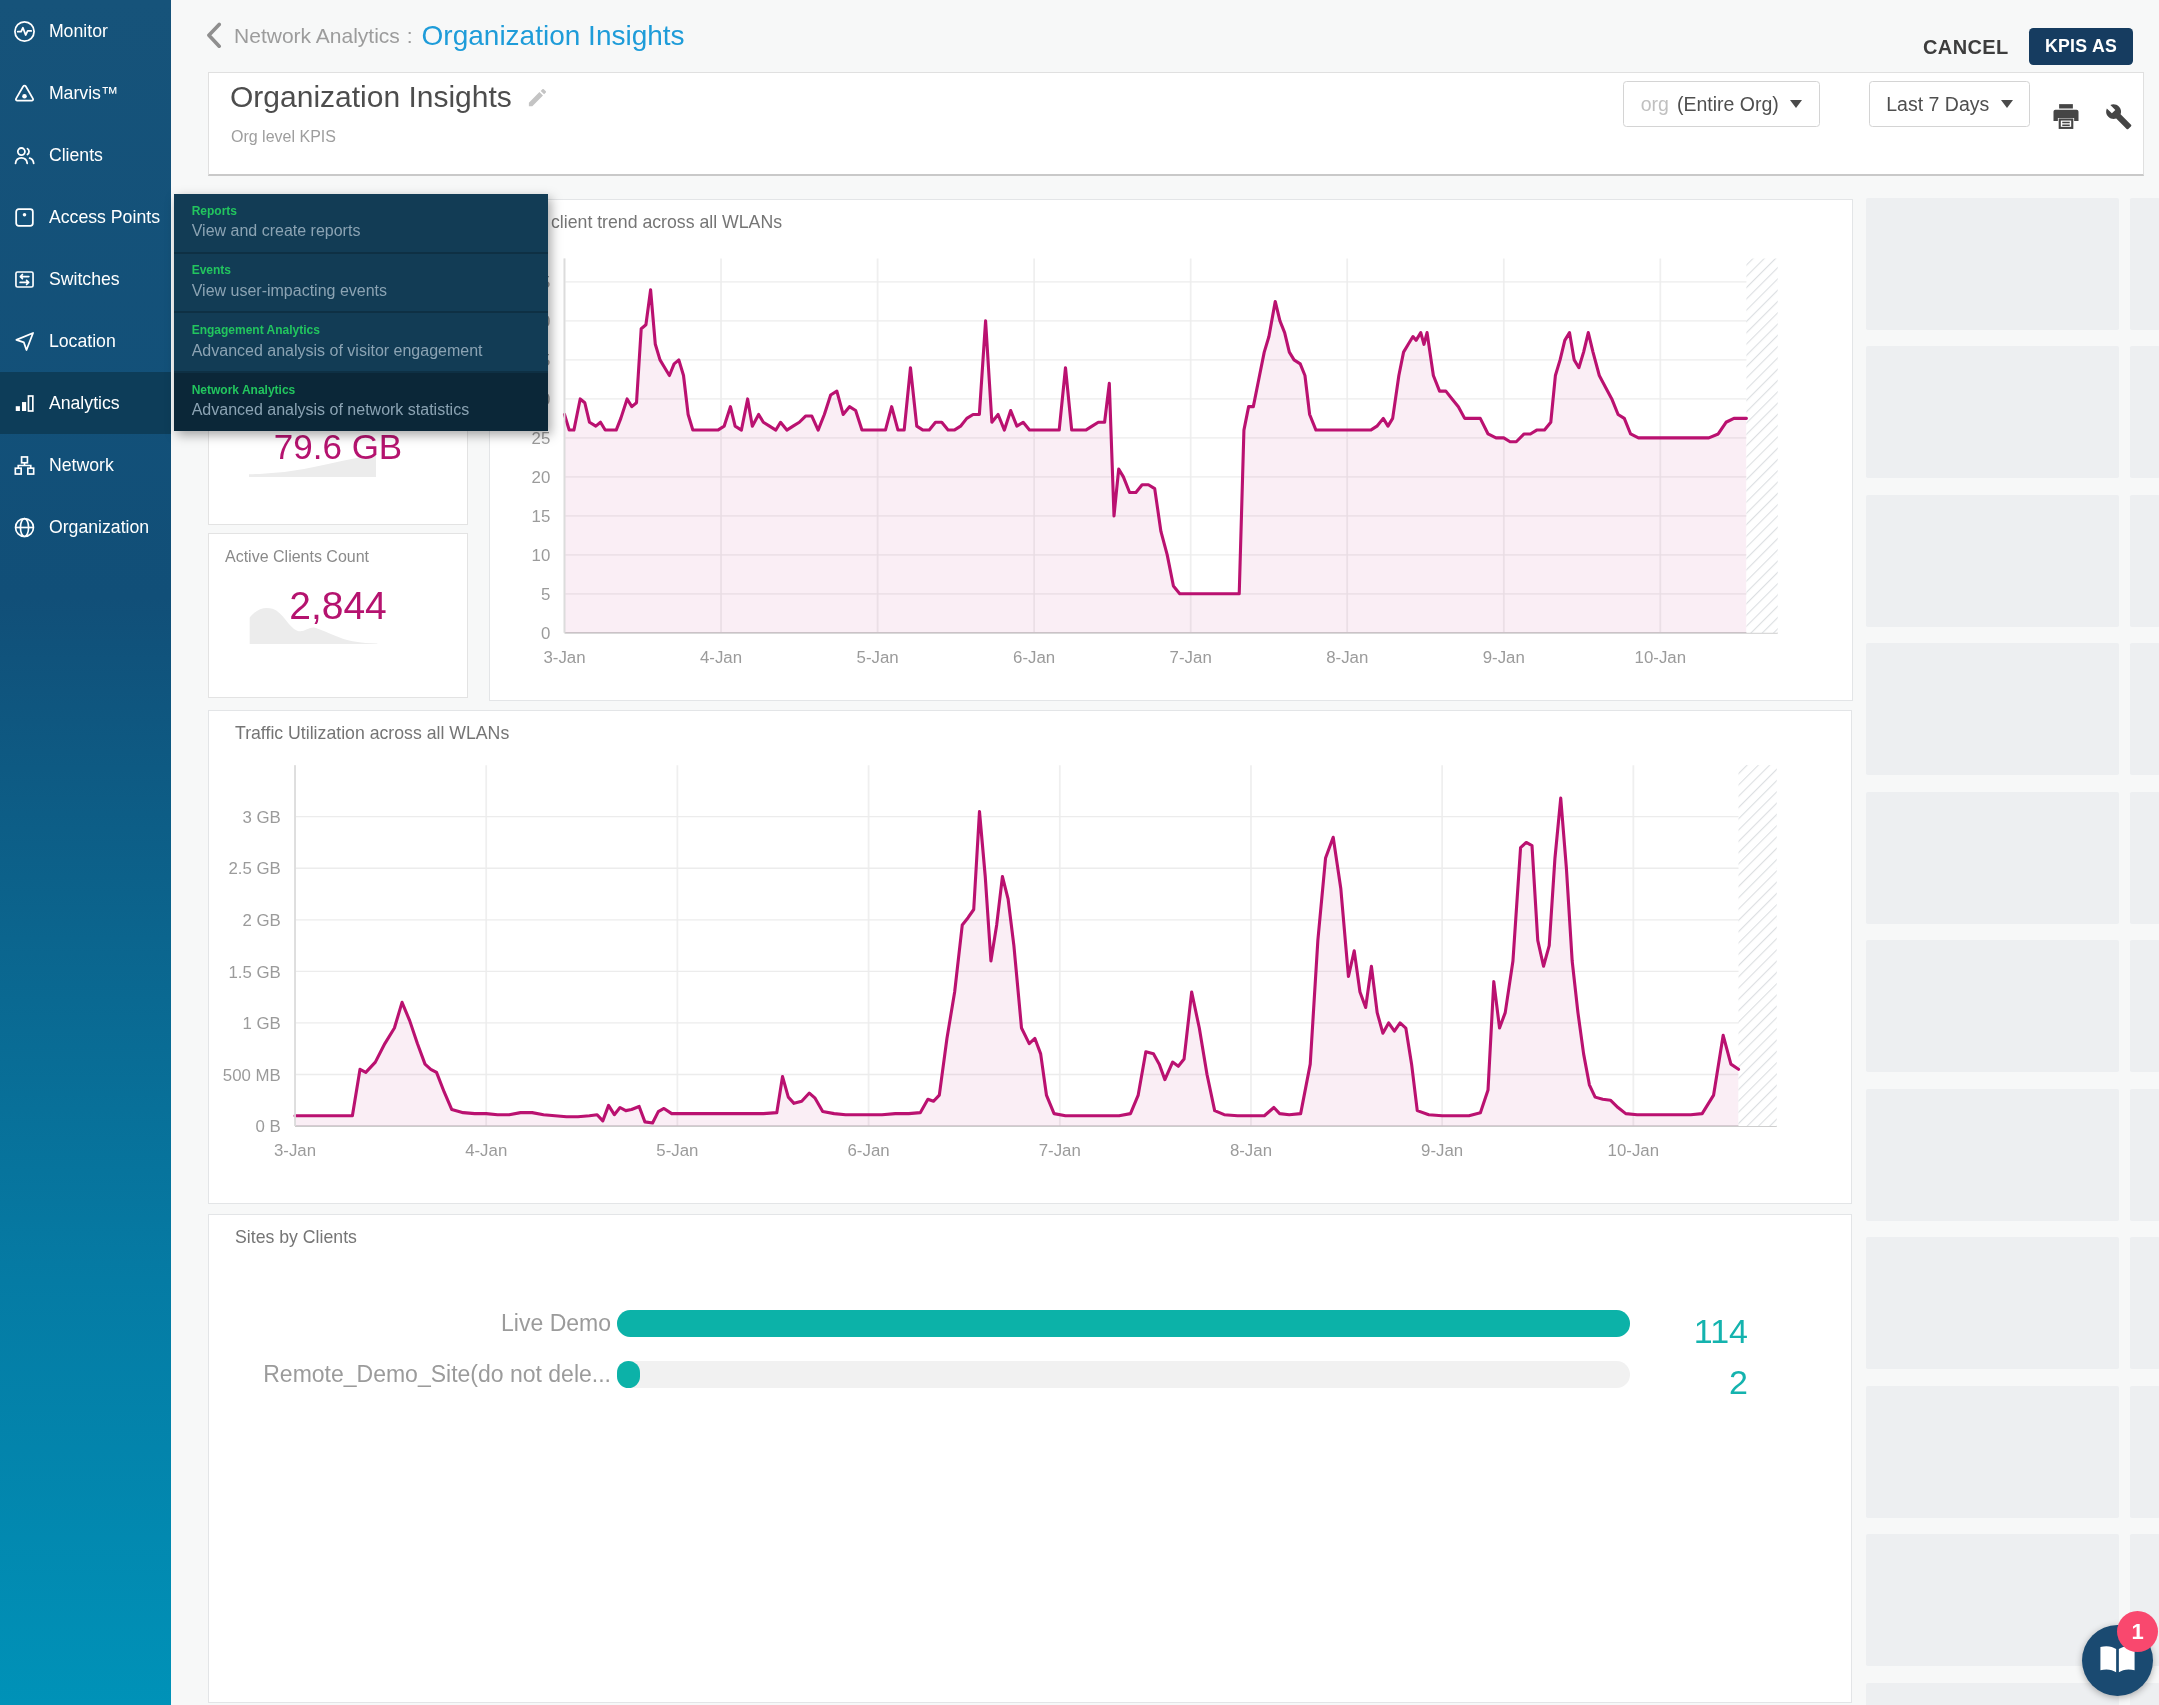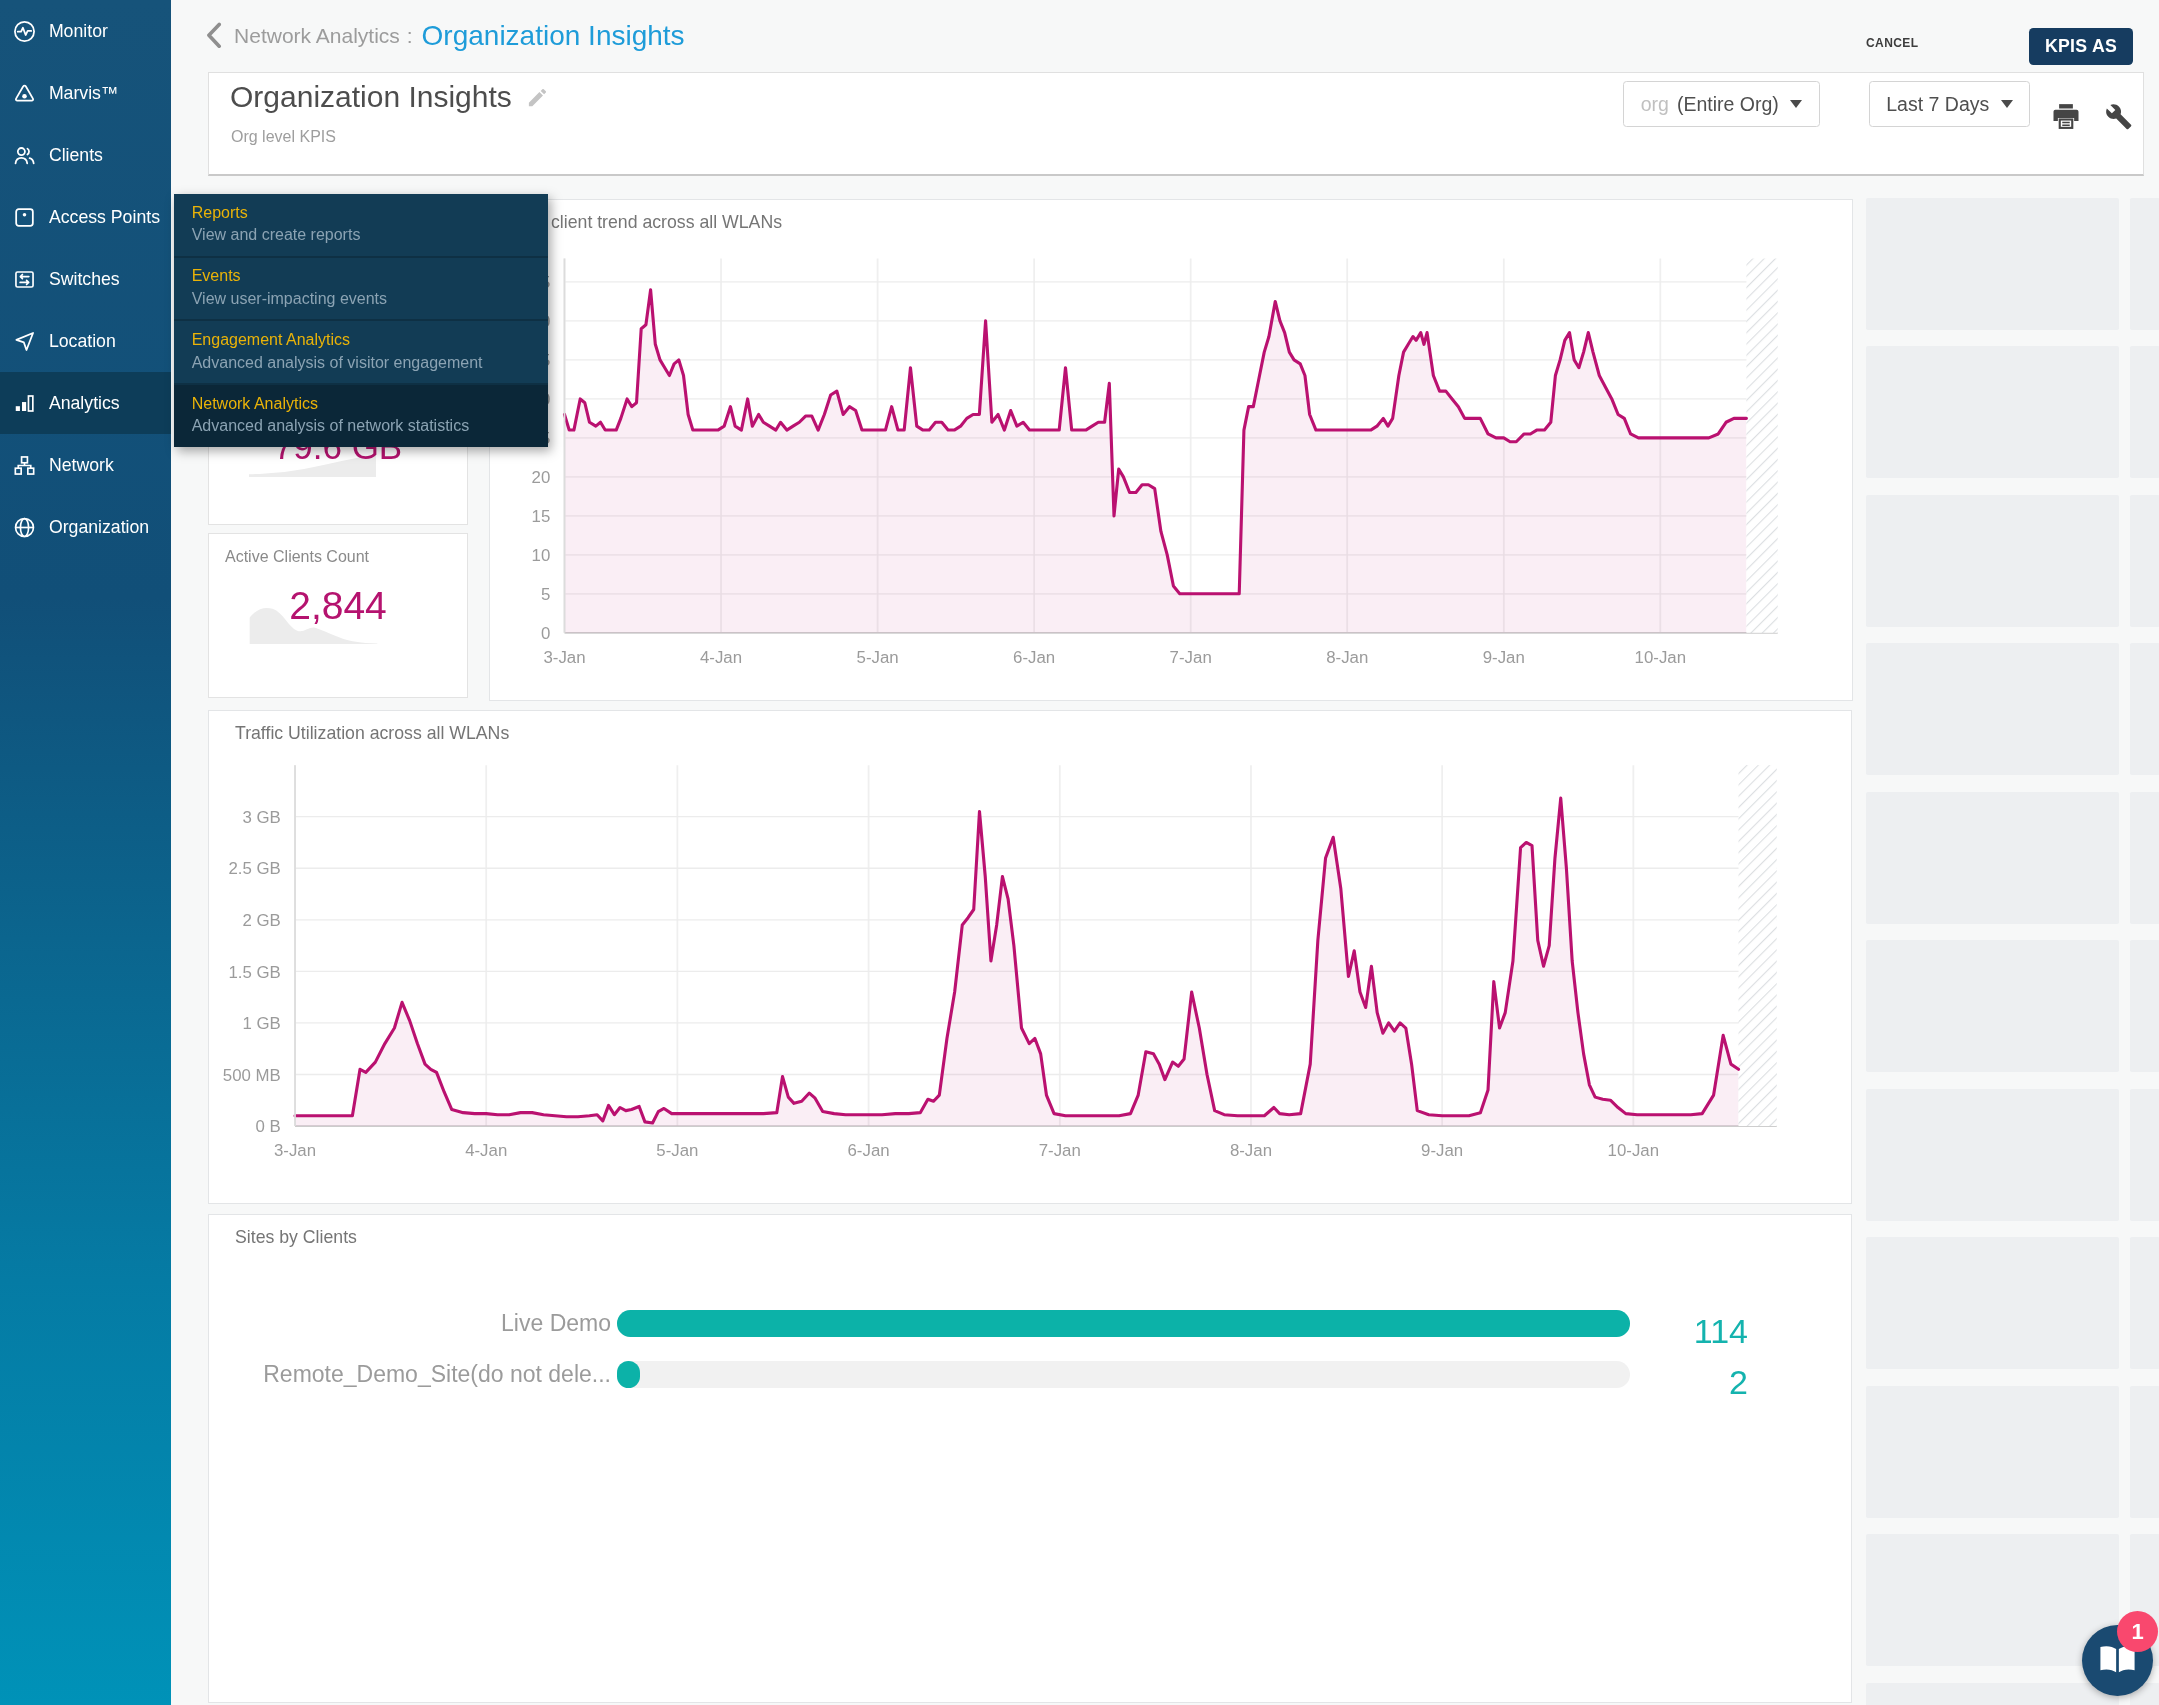--- a/index.html
+++ b/index.html
@@ -16,31 +16,31 @@
   .side-item.selected{background:#0d3d59}
   .side-icon{width:25px;height:25px;flex:0 0 25px;display:flex;align-items:center;justify-content:center}
   .side-icon svg{width:25px;height:25px}
 
   
   .flyout{position:absolute;left:174px;top:194px;width:374px;background:#123c55;
           box-shadow:2.7px 4.4px 10.6px rgba(0,0,0,.35);z-index:60}
   .fly-item{padding:9.8px 17.7px 11.5px;cursor:pointer;border-top:2.7px solid #0e3044}
   .fly-item:first-child{border-top:none}
   .fly-item.selected{background:#0b2738}
-  .fly-title{color:#eab308;font-size:16px;font-weight:400;margin-bottom:4.4px}
+  .fly-title{color:#22c55e;font-size:12px;font-weight:700;margin-bottom:4.4px}
   .fly-sub{color:#8ba3b3;font-size:16px}
 
   
   .breadcrumb{position:absolute;left:204px;top:0;height:71px;display:flex;align-items:center;z-index:5}
   .back{margin-right:10.6px;display:flex;align-items:center;cursor:pointer}
   .crumb-section{font-size:21px;color:#9c9c9c;margin-right:7px;cursor:pointer}
   .crumb-sep{font-size:21px;color:#9c9c9c;margin-right:8.9px}
   .crumb-current{font-size:28px;color:#1e9cd9}
-  .btn-cancel{position:absolute;left:1860px;top:35px;background:none;border:none;cursor:pointer;
-              font-family:inherit;font-size:12px;font-weight:700;color:#3d3d3d;letter-spacing:0.4px}
+  .btn-cancel{position:absolute;left:1917px;top:35px;background:none;border:none;cursor:pointer;
+              font-family:inherit;font-size:20px;font-weight:700;color:#3d3d3d;letter-spacing:0.4px}
   .btn-save{position:absolute;left:2029px;top:28px;width:104px;height:37px;background:#163c60;color:#fff;
             border:none;border-radius:4.4px;font-family:inherit;font-size:17.7px;font-weight:700;
             letter-spacing:0.3px;cursor:pointer}
 
   
   .title-card{position:absolute;left:208px;top:72px;width:1936px;height:104px;background:#fff;
               border:0.9px solid #e0e0e0;border-bottom:2.7px solid #c9c9c9;box-sizing:border-box;z-index:4}
   .tc-title-row{position:absolute;left:21px;top:7px;display:flex;align-items:center;gap:14px}
   .tc-title-row h1{font-size:30px;font-weight:400;color:#4d4d4d;margin:0}
   .pencil{cursor:pointer;display:flex}

